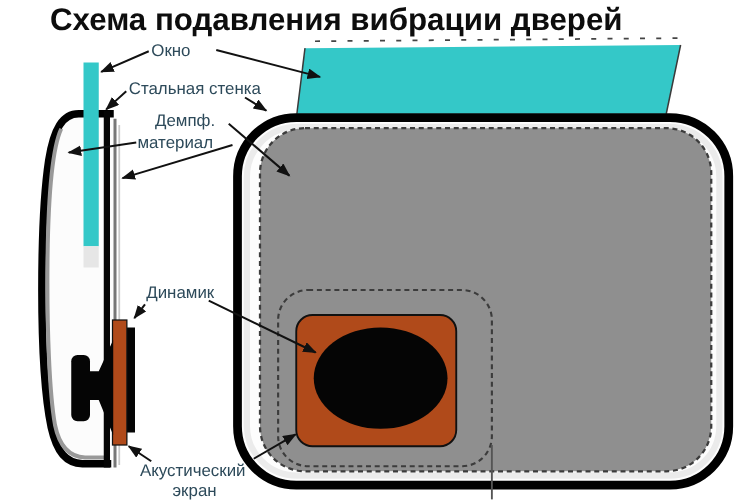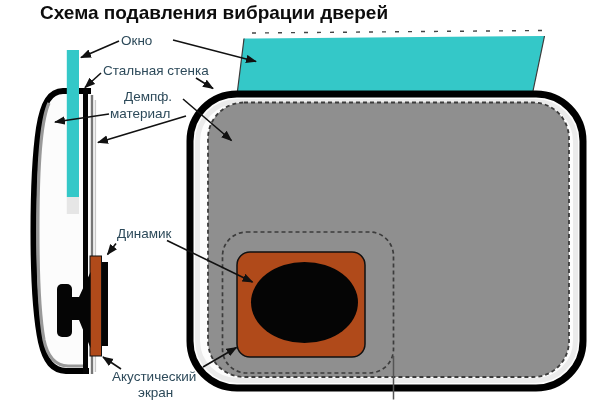--- a/index.html
+++ b/index.html
@@ -3,21 +3,21 @@
 <meta charset="utf-8">
 <style>
   html,body{margin:0;padding:0;}
   body{
     width:600px;height:400px;position:relative;overflow:hidden;
     background:#ffffff;
     font-family:"Liberation Sans", sans-serif;
   }
   #diagram-title{
     position:absolute;left:40px;top:2px;
-    font-size:19px;font-weight:bold;color:var(--c-title,#0d0d0d);
+    font-size:25px;font-weight:bold;color:var(--c-title,#0d0d0d);
     letter-spacing:0px;white-space:nowrap;
   }
   svg{position:absolute;left:0;top:0;}
   svg text{
     font-family:"Liberation Sans", sans-serif;
     font-size:13.5px;
     fill:var(--c-label,#2d4a5a);
   }
   .fill-window{fill:var(--c-window,#34c8c8);}
   .fill-ghost{fill:#e6e6e6;}

